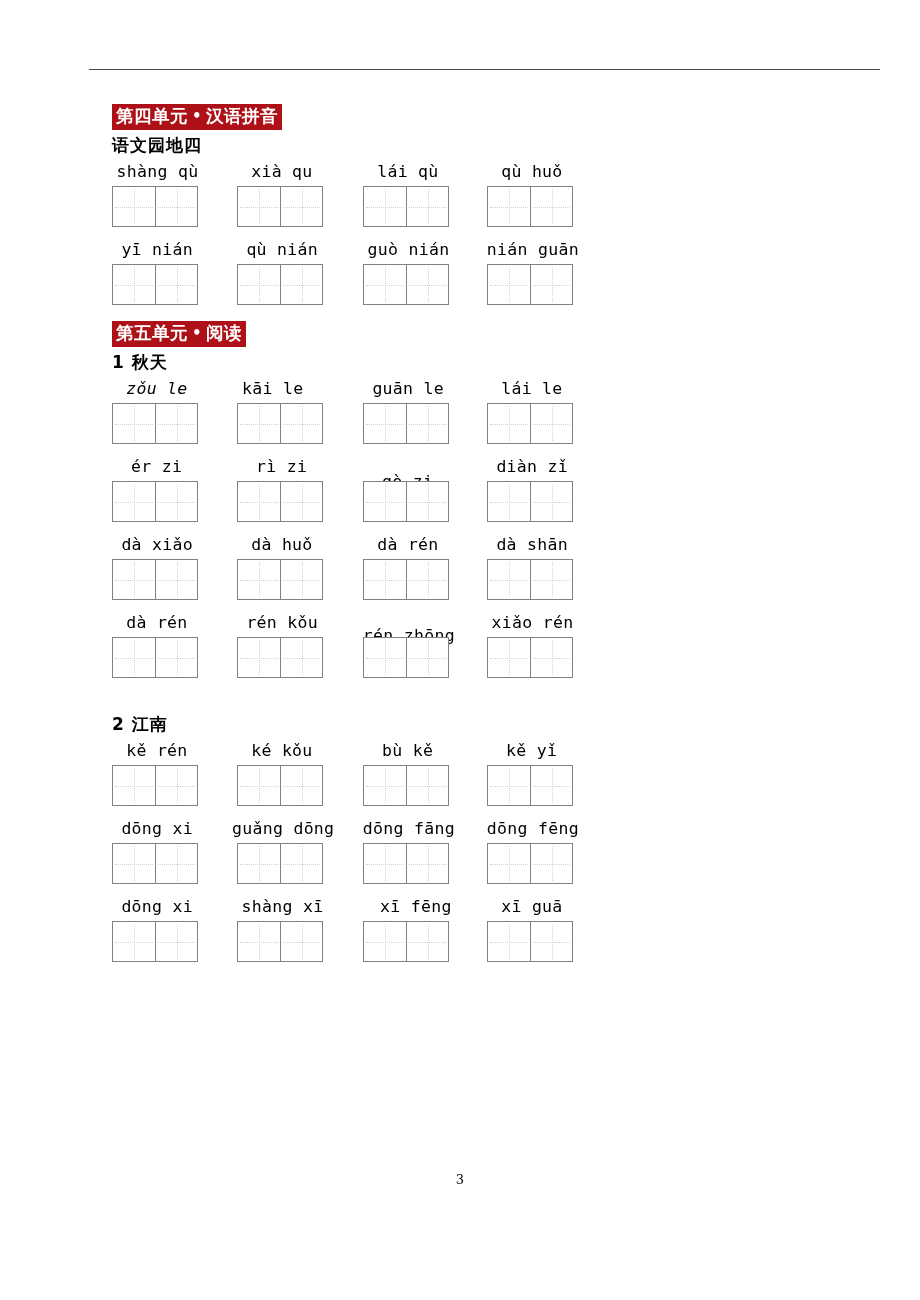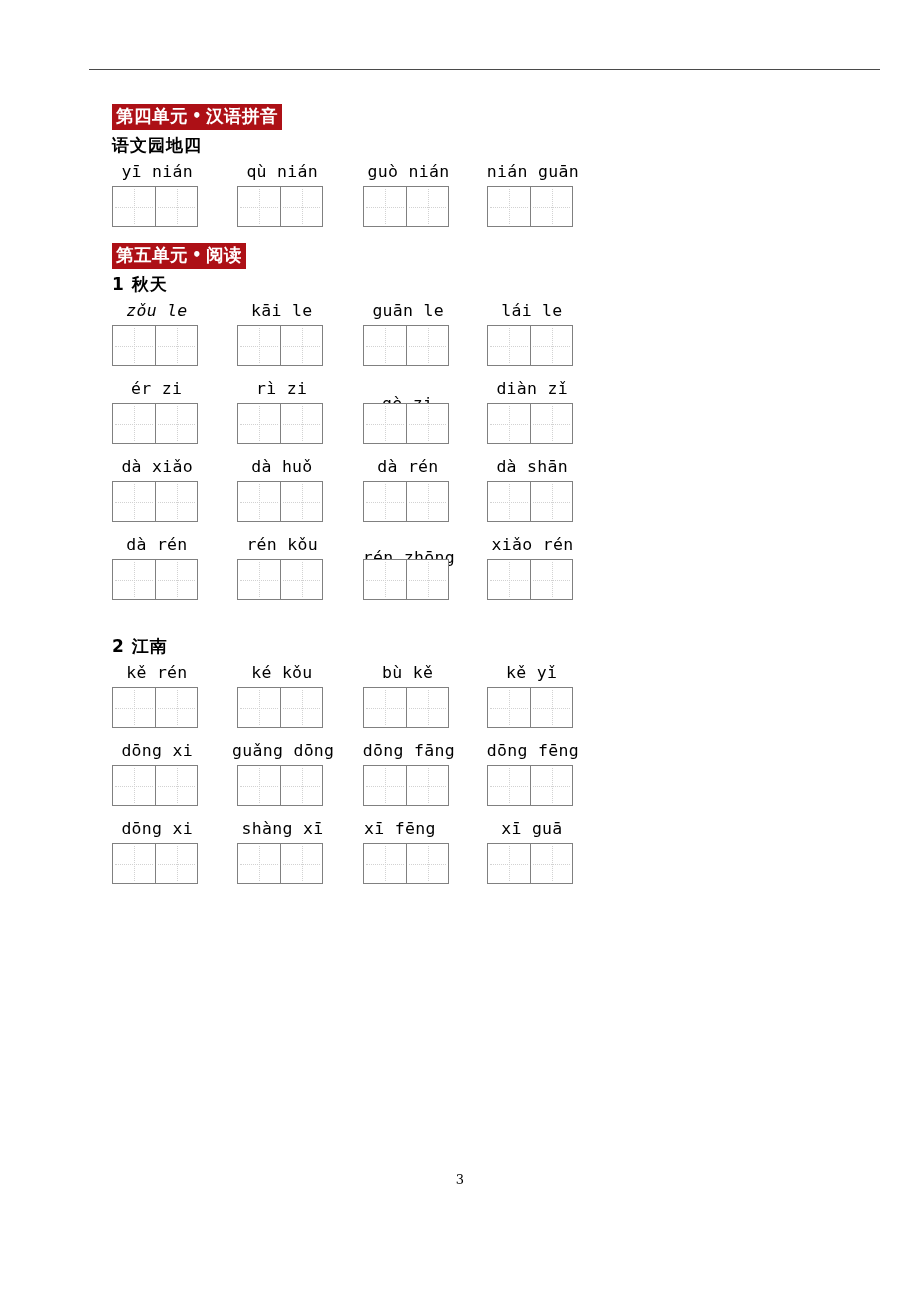--- a/index.html
+++ b/index.html
@@ -154,20 +154,46 @@
 <div class="page">
 
   <div class="header-rule"></div>
 
   <div class="content">
 
   <div><div class="unit-banner"><span>第四单元</span><span class="dot">•</span><span>汉语拼音</span></div><div>
           <div class="lesson-title"><span>语文园地四</span></div>
           <div class="ex-block">
             <div class="pinyin-row">
+              <div class="pinyin-item" style="left: 4.6px;">shàng qù</div>
+              <div class="pinyin-item" style="left: 139.2px;">xià qu</div>
+              <div class="pinyin-item" style="left: 265.2px;">lái qù</div>
+              <div class="pinyin-item" style="left: 389.2px;">qù huǒ</div>
+            </div>
+            <div class="grid-row">
+              <div class="tzg" style="left: 0px;">
+                <div class="cell"></div>
+                <div class="cell"></div>
+              </div>
+              <div class="tzg" style="left: 125px;">
+                <div class="cell"></div>
+                <div class="cell"></div>
+              </div>
+              <div class="tzg" style="left: 251px;">
+                <div class="cell"></div>
+                <div class="cell"></div>
+              </div>
+              <div class="tzg" style="left: 375px;">
+                <div class="cell"></div>
+                <div class="cell"></div>
+              </div>
+            </div>
+          </div>
+          <div class="ex-block">
+            <div class="pinyin-row">
               <div class="pinyin-item" style="left: 9.4px;">yī nián</div>
               <div class="pinyin-item" style="left: 134.4px;">qù nián</div>
               <div class="pinyin-item" style="left: 255.6px;">guò nián</div>
               <div class="pinyin-item" style="left: 374.8px;">nián guān</div>
             </div>
             <div class="grid-row">
               <div class="tzg" style="left: 0px;">
                 <div class="cell"></div>
                 <div class="cell"></div>
               </div>
@@ -184,21 +210,21 @@
                 <div class="cell"></div>
               </div>
             </div>
           </div>
         </div></div>
       <div style="margin-top: 8px;"><div class="unit-banner"><span>第五单元</span><span class="dot">•</span><span>阅读</span></div><div>
           <div class="lesson-title"><span class="num">1</span><span>秋天</span></div>
           <div class="ex-block">
             <div class="pinyin-row">
               <div class="pinyin-item" style="left: 14.2px; font-style: italic;">zǒu le</div>
-              <div class="pinyin-item" style="left: 139px; text-align: center;">kāi le</div>
+              <div class="pinyin-item" style="left: 130px; text-align: center;">kāi le</div>
               <div class="pinyin-item" style="left: 260.4px;">guān le</div>
               <div class="pinyin-item" style="left: 389.2px;">lái le</div>
             </div>
             <div class="grid-row">
               <div class="tzg" style="left: 0px;">
                 <div class="cell"></div>
                 <div class="cell"></div>
               </div>
               <div class="tzg" style="left: 125px;">
                 <div class="cell"></div>
@@ -343,21 +369,21 @@
               <div class="tzg" style="left: 375px;">
                 <div class="cell"></div>
                 <div class="cell"></div>
               </div>
             </div>
           </div>
           <div class="ex-block">
             <div class="pinyin-row">
               <div class="pinyin-item" style="left: 9.4px;">dōng xi</div>
               <div class="pinyin-item" style="left: 129.6px;">shàng xī</div>
-              <div class="pinyin-item" style="left: 252px; text-align: center;">xī fēng</div>
+              <div class="pinyin-item" style="left: 268px; text-align: center;">xī fēng</div>
               <div class="pinyin-item" style="left: 389.2px;">xī guā</div>
             </div>
             <div class="grid-row">
               <div class="tzg" style="left: 0px;">
                 <div class="cell"></div>
                 <div class="cell"></div>
               </div>
               <div class="tzg" style="left: 125px;">
                 <div class="cell"></div>
                 <div class="cell"></div>

